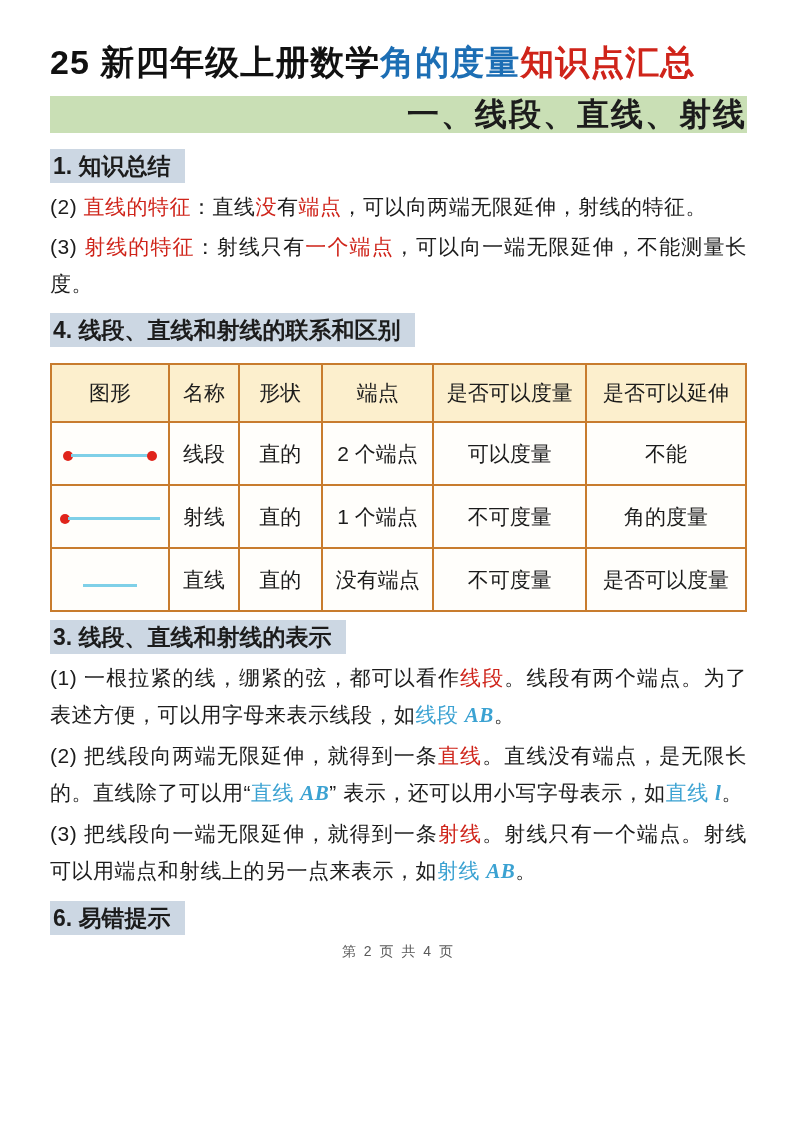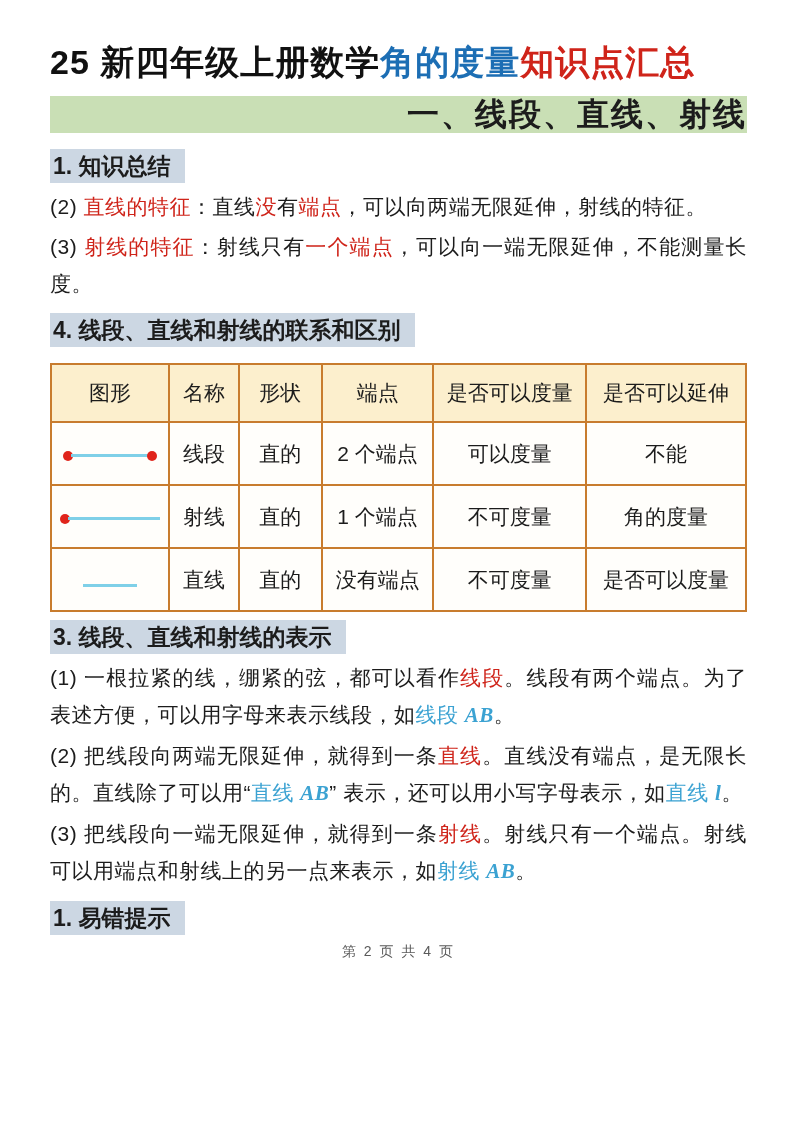--- a/index.html
+++ b/index.html
@@ -197,18 +197,18 @@
   </table>
 
   <div>
     <span class="sec-heading">3. 线段、直线和射线的表示</span>
   </div>
   <div class="para"><span class="seg-black">(1) 一根拉紧的线，绷紧的弦，都可以看作</span><span class="seg-red">线段</span><span class="seg-black">。线段有两个端点。为了表述方便，可以用字母来表示线段，如</span><span class="seg-blue">线段 </span><span class="seg-var">AB</span><span class="seg-black">。</span></div>
   <div class="para"><span class="seg-black">(2) 把线段向两端无限延伸，就得到一条</span><span class="seg-red">直线</span><span class="seg-black">。直线没有端点，是无限长的。直线除了可以用“</span><span class="seg-blue">直线 </span><span class="seg-var">AB</span><span class="seg-black">” 表示，还可以用小写字母表示，如</span><span class="seg-blue">直线 </span><span class="seg-var">l</span><span class="seg-black">。</span></div>
   <div class="para"><span class="seg-black">(3) 把线段向一端无限延伸，就得到一条</span><span class="seg-red">射线</span><span class="seg-black">。射线只有一个端点。射线可以用端点和射线上的另一点来表示，如</span><span class="seg-blue">射线 </span><span class="seg-var">AB</span><span class="seg-black">。</span></div>
 
   <div>
-    <span class="sec-heading">1. 易错提示</span>
+    <span class="sec-heading">6. 易错提示</span>
   </div>
 
   <div class="footer">第 2 页 共 4 页</div>
 
 </div>
 
 </body></html>

